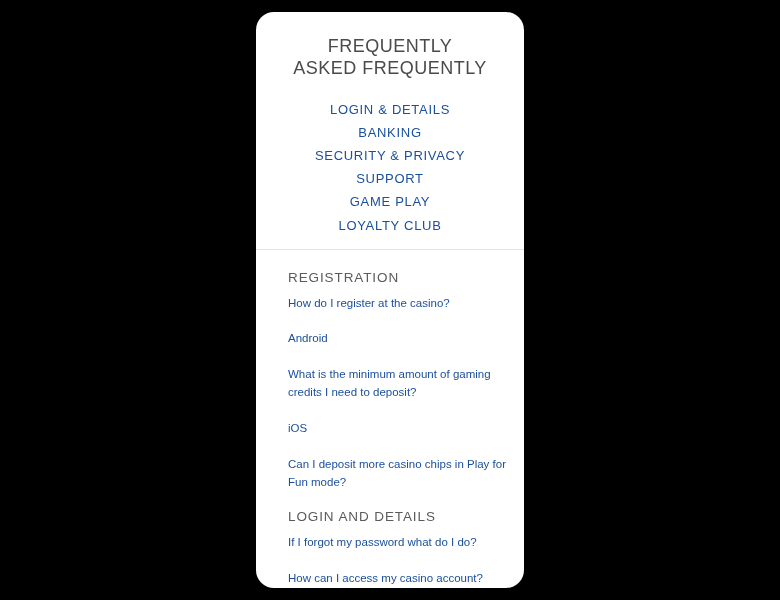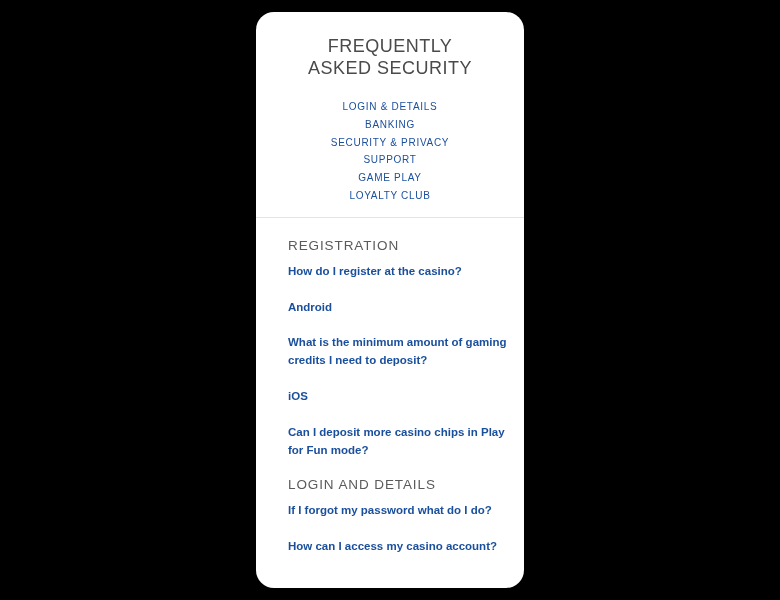--- a/index.html
+++ b/index.html
@@ -45,21 +45,21 @@
 
   .nav-links {
     margin: 14px 0 0 0;
     padding: 0 18px 12px 18px;
     text-align: center;
     border-bottom: 1px solid #e3e3e3;
   }
   .nav-links a {
     display: block;
     color: #1a4f9c;
-    font-size: 10px;
+    font-size: 13px;
     letter-spacing: 0.7px;
     text-decoration: none;
     line-height: 1.78;
     font-family: "Liberation Sans", sans-serif;
   }
 
   .content {
     padding: 0 14px 10px 32px;
   }
 
@@ -76,31 +76,30 @@
   }
 
   .q-link {
     display: block;
     color: #1a4f9c;
     font-size: 11.5px;
     line-height: 1.55;
     text-decoration: none;
     margin: 0 0 18px 0;
     font-family: "Liberation Sans", sans-serif;
-    font-weight: bold;
   }
 </style>
 </head>
 <body>
 
 <div class="page-card">
 
   <h1 class="faq-title">
     <span class="line">FREQUENTLY</span>
-    <span class="line">ASKED SECURITY</span>
+    <span class="line">ASKED FREQUENTLY</span>
   </h1>
 
   <nav class="nav-links">
     <a href="#">LOGIN &amp; DETAILS</a>
     <a href="#">BANKING</a>
     <a href="#">SECURITY &amp; PRIVACY</a>
     <a href="#">SUPPORT</a>
     <a href="#">GAME PLAY</a>
     <a href="#">LOYALTY CLUB</a>
   </nav>

